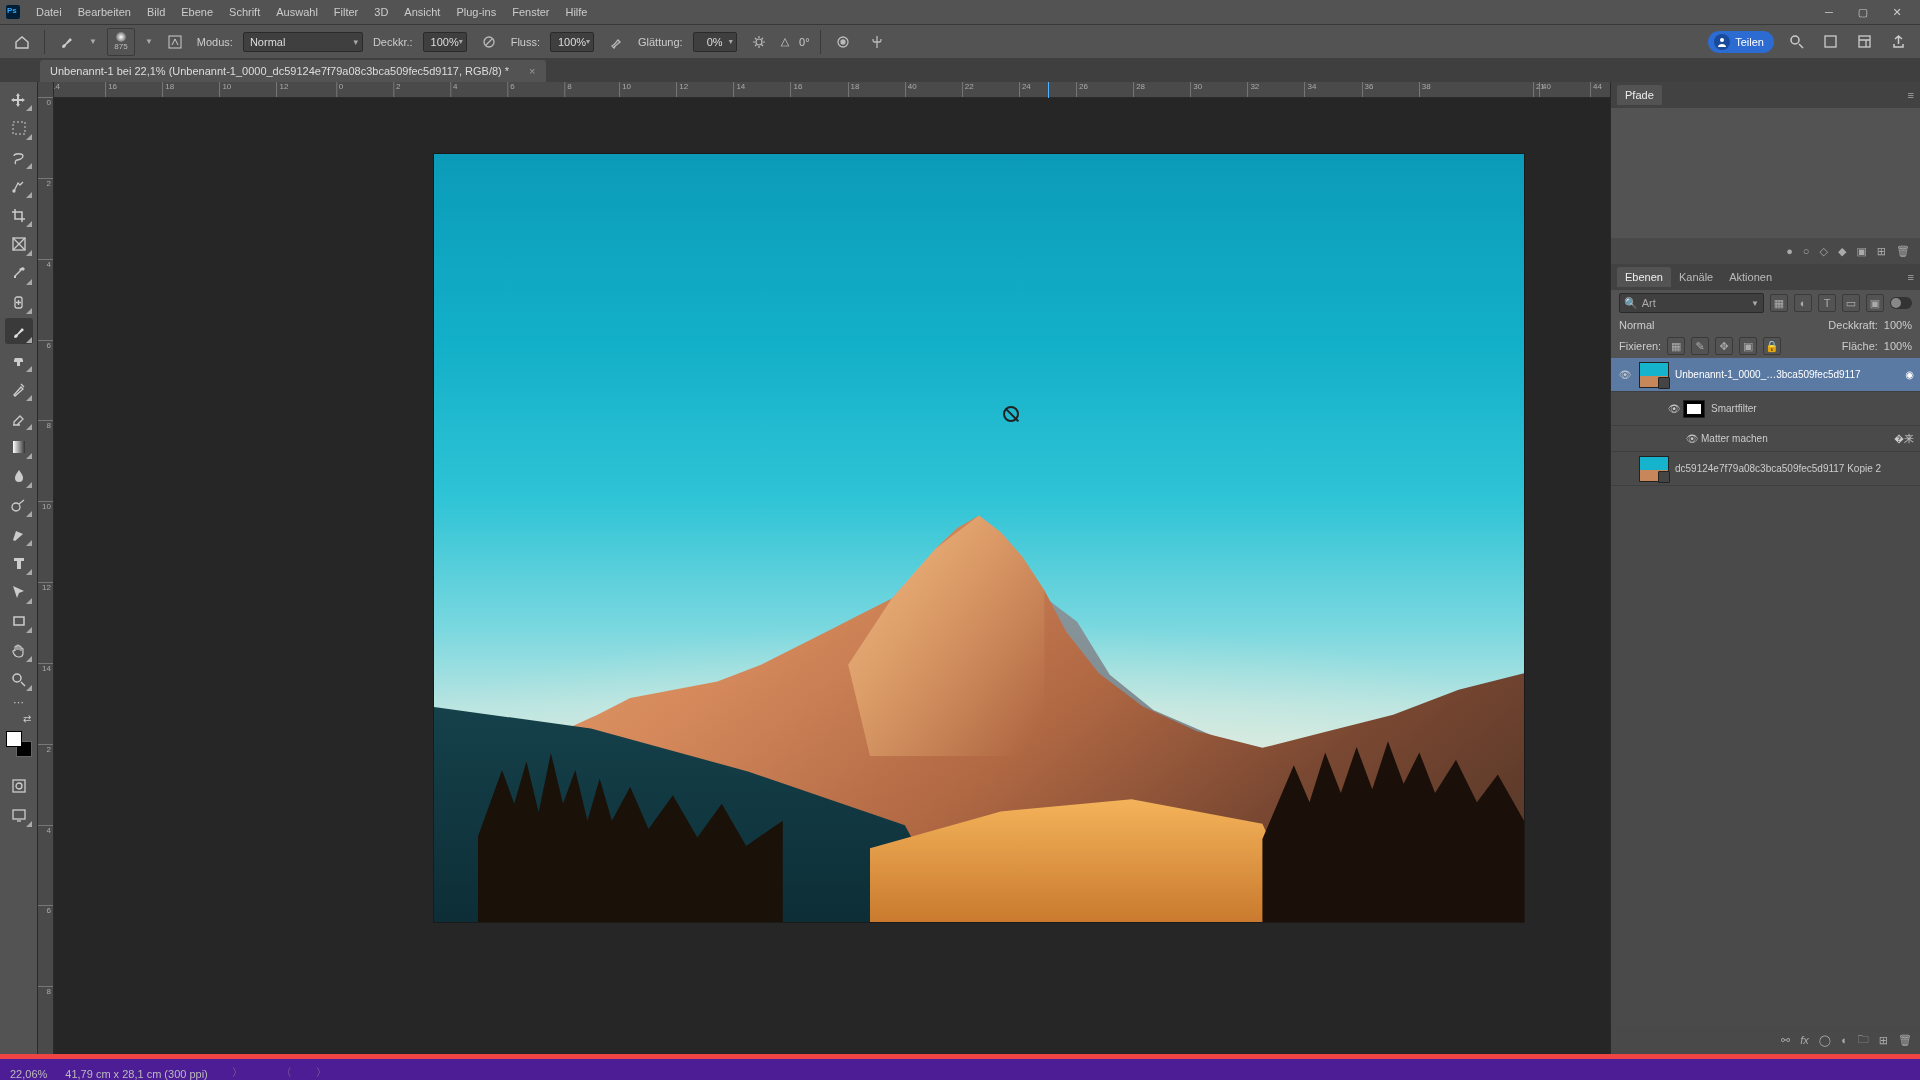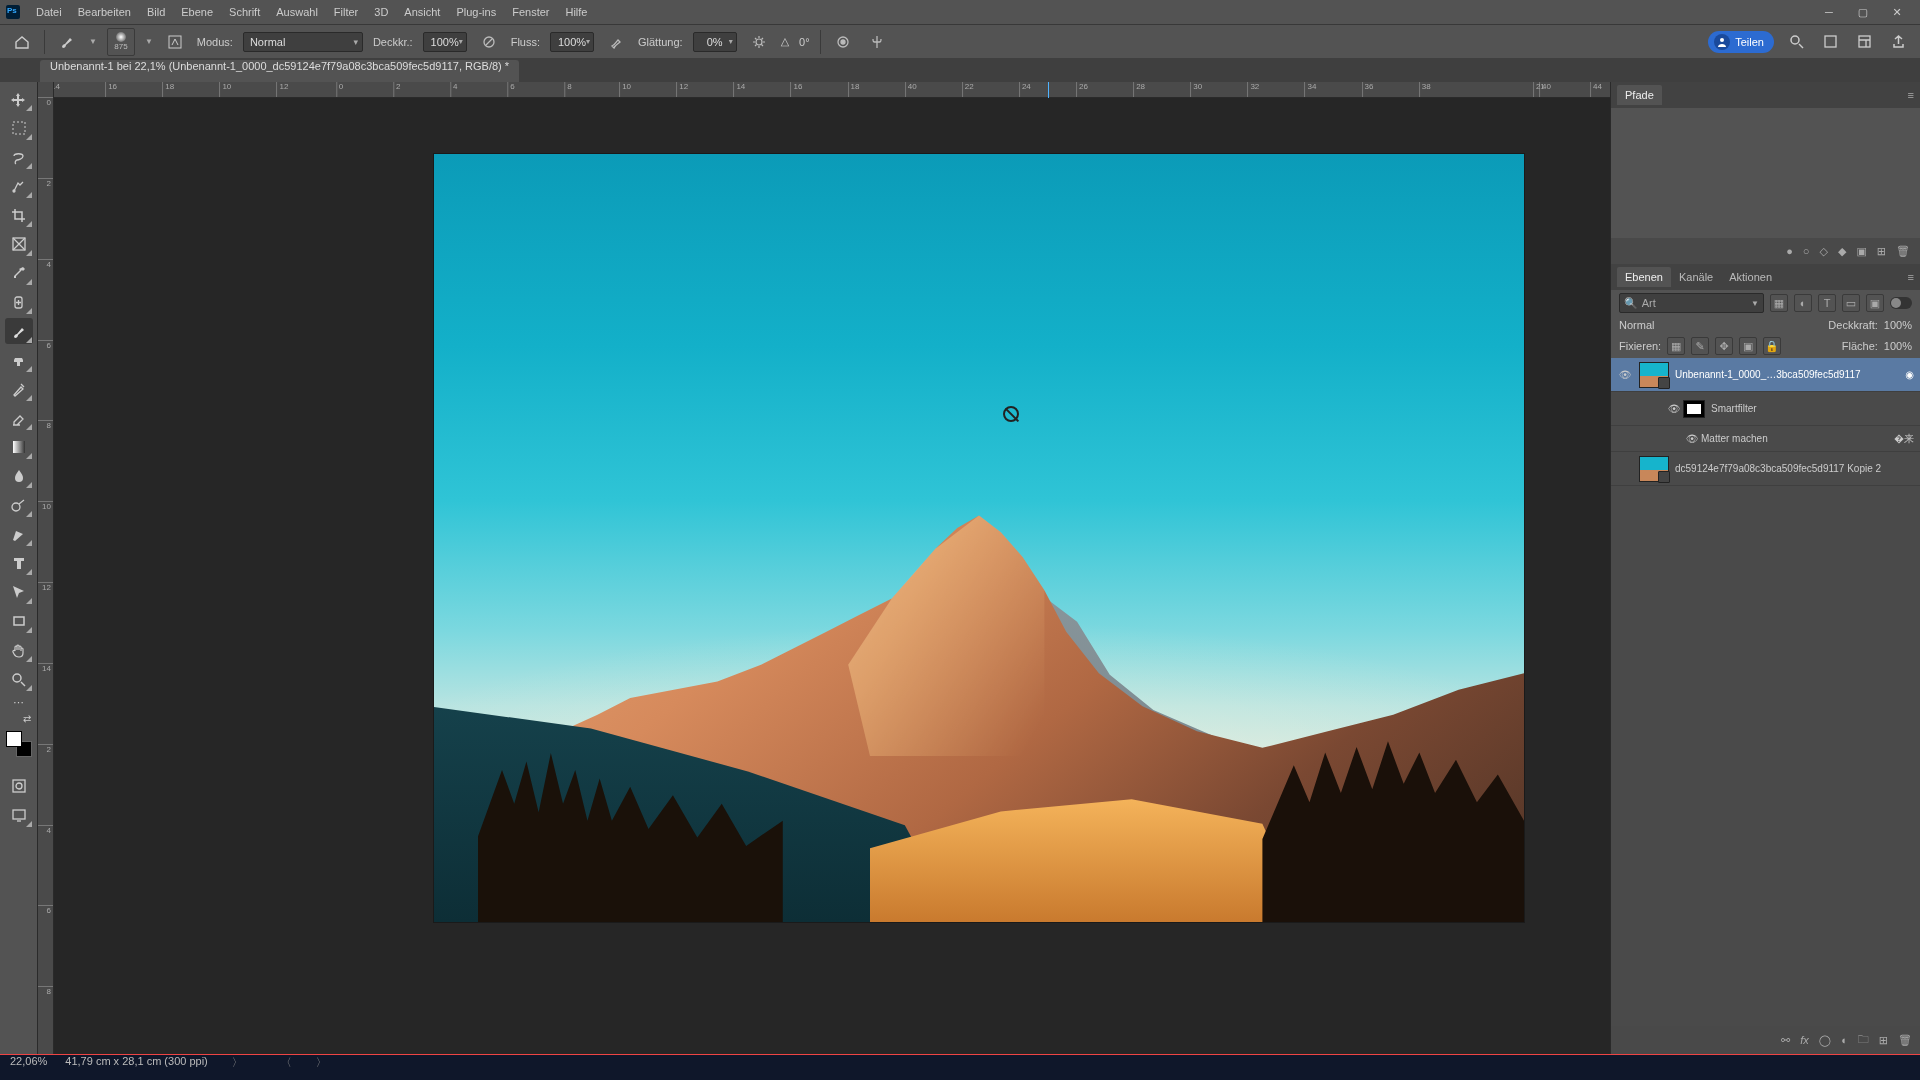--- a/index.html
+++ b/index.html
@@ -18,21 +18,21 @@
 #optbar .sel::after { content:"▾"; position:absolute; right:4px; font-size:9px; color:#aaa; }
 #optbar .pct { width:44px; background:#3f3f3f; border:1px solid #2a2a2a; height:20px; border-radius:2px; font-size:11px; color:#ddd; display:flex; align-items:center; justify-content:center; position:relative;}
 #optbar .pct::after { content:"▾"; position:absolute; right:3px; font-size:8px; color:#aaa; }
 #optbar .iconbtn { width:24px; height:24px; display:flex; align-items:center; justify-content:center; border-radius:3px; color:#bbb; }
 #optbar .sharepill { background:#2c6bd1; color:#fff; padding:3px 10px 3px 6px; border-radius:11px; display:flex; align-items:center; gap:5px; }
 #optbar .sharepill .av{ width:16px; height:16px; border-radius:50%; background:#1a4a9c; display:flex; align-items:center; justify-content:center; }
 #optbar .brushprev { width:28px; height:28px; border:1px solid #3a3a3a; border-radius:2px; display:flex; flex-direction:column; align-items:center; justify-content:center; font-size:8px; color:#bbb; }
 #optbar .brushprev .dot{ width:10px; height:10px; border-radius:50%; background:radial-gradient(circle,#fff,#777 70%,transparent); }
 
 #tabstrip { height:24px; background:#3f3f3f; display:flex; align-items:end; padding-left:40px; }
-#tabstrip .tab { background:#535353; height:22px; padding:0 10px; display:flex; align-items:center; gap:20px; border-radius:3px 3px 0 0; font-size:11px; color:#ddd;flex-direction:column; }
+#tabstrip .tab { background:#535353; height:22px; padding:0 10px; display:flex; align-items:center; gap:20px; border-radius:3px 3px 0 0; font-size:11px; color:#ddd; }
 #tabstrip .tab .x{ color:#999; }
 
 #main { position:absolute; top:82px; bottom:26px; left:0; right:0; display:flex; }
 
 #tools { width:38px; background:#535353; border-right:1px solid #2a2a2a; display:flex; flex-direction:column; align-items:center; padding-top:4px; gap:3px; }
 #tools .tbtn { width:28px; height:26px; display:flex; align-items:center; justify-content:center; border-radius:3px; color:#ccc; position:relative; }
 #tools .tbtn.sel { background:#3a3a3a; }
 #tools .tri::after{ content:""; position:absolute; right:1px; bottom:1px; border:3px solid transparent; border-bottom-color:#aaa; border-right-color:#aaa; }
 #tools .swatch { width:26px; height:26px; position:relative; margin-top:4px;}
 #tools .swatch .fg{ width:16px; height:16px; background:#fff; border:1px solid #000; position:absolute; top:0; left:0;}
@@ -80,21 +80,21 @@
 .thumb.so::after{ content:""; position:absolute; right:-2px; bottom:-2px; width:10px; height:10px; background:#444; border:1px solid #222; border-radius:1px; }
 .thumb.mask{ background:#000; position:relative;}
 .thumb.mask::after{ content:""; position:absolute; inset:3px; background:#fff;}
 .lname{ flex:1; white-space:nowrap; overflow:hidden; text-overflow:ellipsis; padding-right:6px;}
 .indent1{ padding-left:26px; }
 .indent2{ padding-left:44px; }
 .smallthumb{ width:22px; height:18px; }
 .layerfoot{ height:28px; background:#494949; display:flex; align-items:center; justify-content:flex-end; gap:10px; padding:0 8px; }
 .layerfoot span, .layerfoot .ic{ color:#aaa; }
 
-#status { position:absolute; bottom:0; left:0; right:0; height:26px; background:#0f172a; border-top:1px solid #ef4444; display:flex; align-items:flex-start; padding:0 10px; gap:18px; font-size:11px; color:#bbb; }
+#status { position:absolute; bottom:0; left:0; right:0; height:26px; background:#4c1d95; border-top:5px solid #ef4444; display:flex; align-items:flex-end; padding:0 10px; gap:18px; font-size:11px; color:#bbb; }
 #status .arrow{ margin-left:6px; color:#888; }
 svg{ display:block; }
 </style>
 </head>
 <body>
 
 <div id="menubar">
   <div class="logo"></div>
   <div class="mitem">Datei</div>
   <div class="mitem">Bearbeiten</div>

